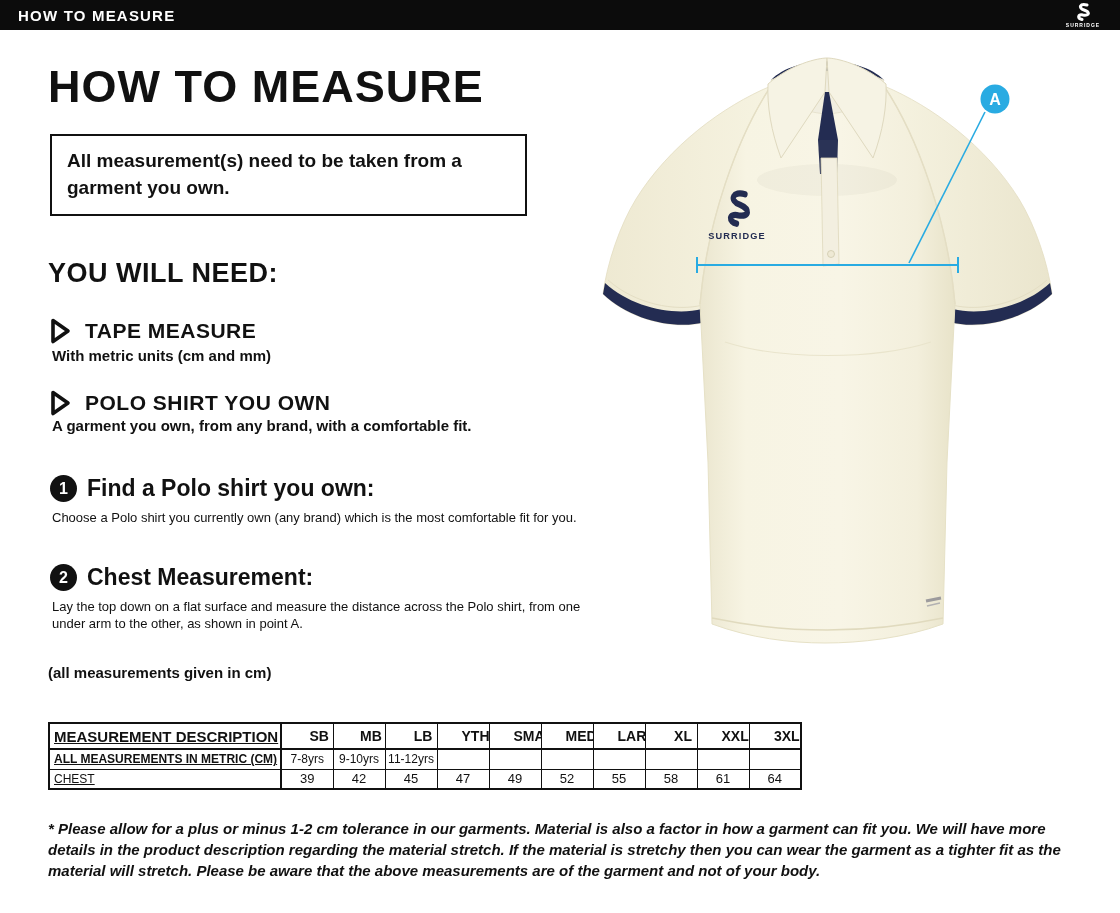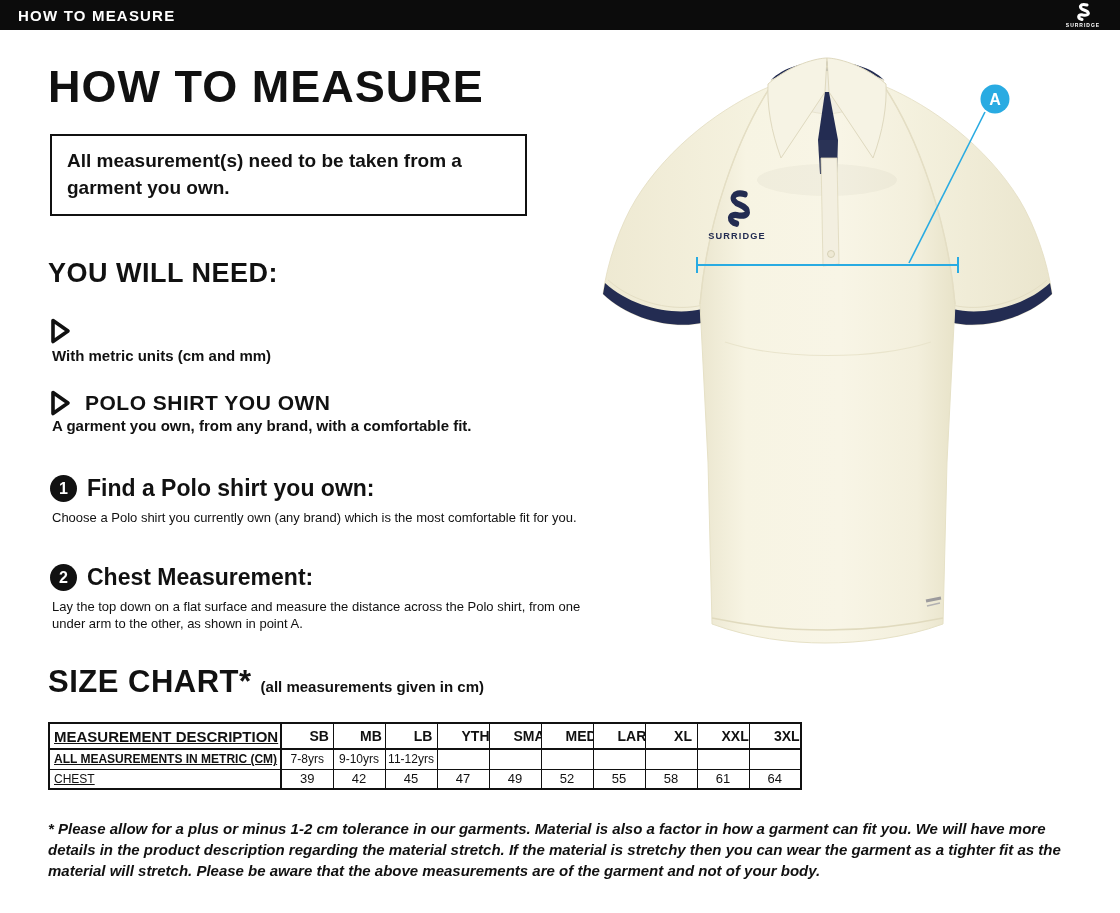--- a/index.html
+++ b/index.html
@@ -71,20 +71,21 @@
 <h1 class="page-title">HOW TO MEASURE</h1>
 
 <div class="notice">All measurement(s) need to be taken from a garment you own.</div>
 
 <div class="need-heading">YOU WILL NEED:</div>
 
 <div class="need-item" id="need1">
   <svg width="22" height="28" viewBox="0 0 22 28">
     <polygon points="3,3.5 18,14 3,24.5" fill="#ffffff" stroke="#111" stroke-width="3.6" stroke-linejoin="round"></polygon>
   </svg>
+  <span class="need-title">TAPE MEASURE</span>
 </div>
 <div class="need-desc" id="need1-desc">With metric units (cm and mm)</div>
 
 <div class="need-item" id="need2">
   <svg width="22" height="28" viewBox="0 0 22 28">
     <polygon points="3,3.5 18,14 3,24.5" fill="#ffffff" stroke="#111" stroke-width="3.6" stroke-linejoin="round"></polygon>
   </svg>
   <span class="need-title">POLO SHIRT YOU OWN</span>
 </div>
 <div class="need-desc" id="need2-desc">A garment you own, from any brand, with a comfortable fit.</div>
@@ -95,21 +96,20 @@
 </div>
 <div class="step-body" id="step1-body">Choose a Polo shirt you currently own (any brand) which is the most comfortable fit for you.</div>
 
 <div class="step-head" id="step2">
   <span class="step-num">2</span>
   <span class="step-title">Chest Measurement:</span>
 </div>
 <div class="step-body" id="step2-body">Lay the top down on a flat surface and measure the distance across the Polo shirt, from one under arm to the other, as shown in point A.</div>
 
 <div class="sizechart-heading">
-  <span class="main">SIZE CHART*</span>
   <span class="sub">(all measurements given in cm)</span>
 </div>
 
 <table class="sizes">
   <colgroup>
     <col style="width:232px">
       <col style="width:52px">
       <col style="width:52px">
       <col style="width:52px">
     <col style="width:52px">

